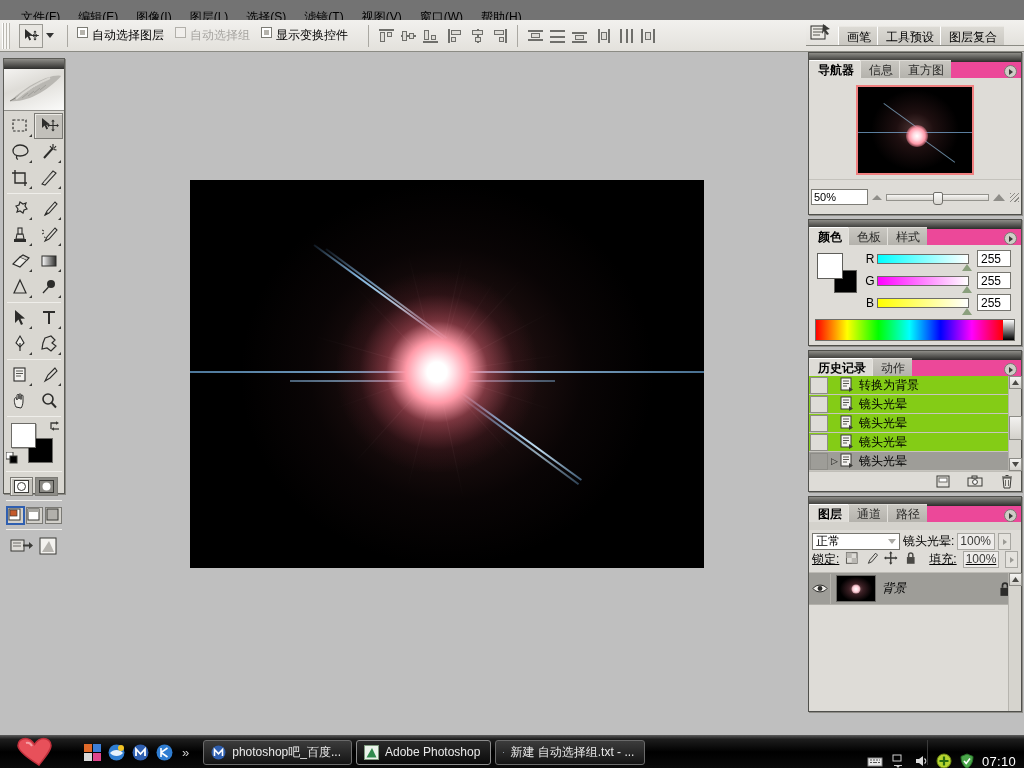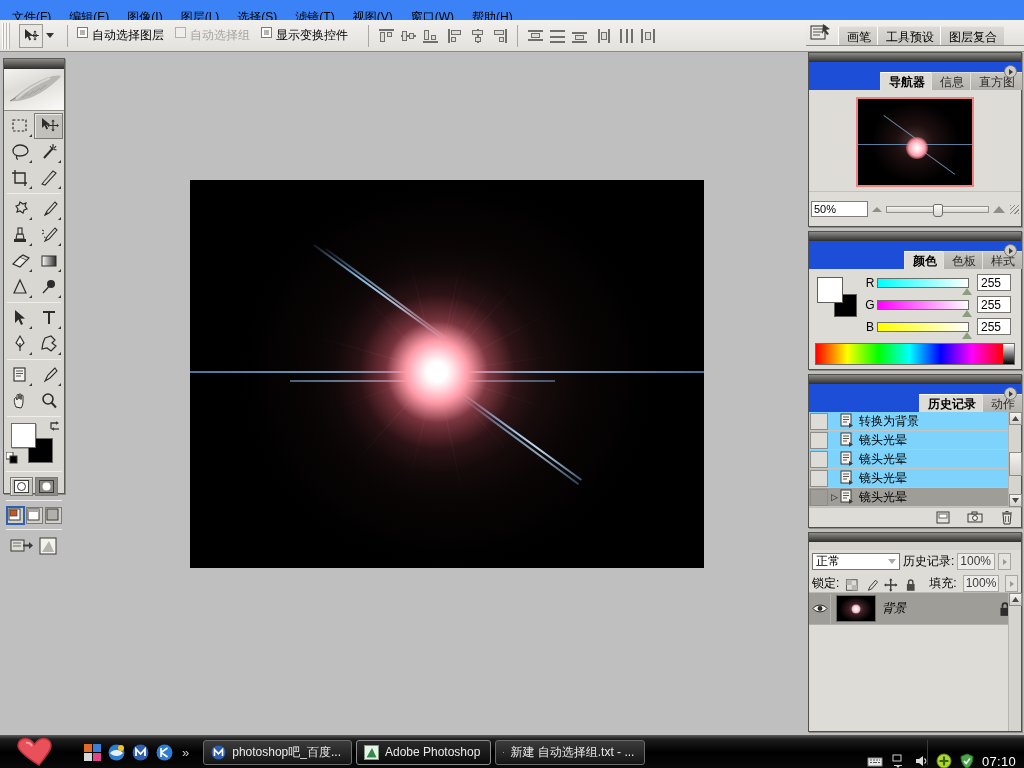--- a/index.html
+++ b/index.html
@@ -9,23 +9,23 @@
     font-family:"Liberation Sans","DejaVu Sans",sans-serif;
     font-size:12px; color:#000;
     background:#bfbfbf;
     position:relative;
     -webkit-font-smoothing:none;
   }
 
   
   #menubar {
     position:absolute; left:0; top:0; width:1024px; height:34px;
-    background:#3b82f6;
+    background:#737373;
     display:flex; align-items:center;
-    padding-left:3px;
+    padding-left:12px;
   }
   .menu-item {
     padding:2px 9px; font-size:12px; line-height:16px; white-space:nowrap;
     color:#000;
   }
 
   
   #optionsbar {
     position:absolute; left:0; top:20px; width:1024px; height:32px;
     background:linear-gradient(#f2f1ee,#e3e1dc);
@@ -163,21 +163,21 @@
 
   
   #rightcol { position:absolute; right:0; top:52px; width:218px; }
   .panel {
     margin:0 0 4px 2px; width:214px;
     background:#d4d2cc;
     border:1px solid #4f4f4b;
     box-shadow:1px 1px 0 #8e8d88;
   }
   .pan-grip { height:9px; background:linear-gradient(#8d8c87,#2d2d2b); }
-  .pan-tabs { height:28px; display:flex; align-items:flex-end; background:#1d4ed8; position:relative;justify-content:flex-end; }
+  .pan-tabs { height:16px; display:flex; align-items:flex-end; background:#ec4899; position:relative; }
   .ptab {
     height:18px; padding:2px 7px 0 8px; font-size:12px; line-height:15px;
     background:linear-gradient(#c9c7c1,#b4b2ac);
     border-left:1px solid #e4e2dd; border-top:1px solid #dedcd7;
     margin-right:-1px; white-space:nowrap; color:#2d2d2b;
   }
   .ptab.active {
     background:#dedcd7; color:#000; font-weight:bold;
     border-top:1px solid #fff;
   }
@@ -209,21 +209,21 @@
   .slider-row { display:flex; align-items:center; margin-bottom:5px;}
   .sl-label { width:14px; font-size:12px; text-align:center;}
   .sl-track { width:92px;height:10px; border:1px solid #6e6d68; position:relative;}
   .sl-track .tri { position:absolute; right:-4px; top:9px; width:0;height:0;border-left:5px solid transparent;border-right:5px solid transparent;border-bottom:7px solid #8a9f7d;}
   .sl-val { width:34px;height:17px; margin-left:8px; background:#fff;border:1px solid #76756f; font-size:12px; line-height:16px; padding-left:3px;}
   #spectrum { height:22px; margin-top:3px; border:1px solid #6e6d68; display:flex;}
   #spectrum .sp1 { flex:1; background:linear-gradient(to right,#ff0000,#ffff00,#00ff00,#00ffff,#0000ff,#ff00ff,#ff0000);}
   #spectrum .sp-bw { width:11px; background:linear-gradient(to bottom,#ffffff,#000000);}
 
   
-  #histbody { background:#7dd3fc; position:relative; }
+  #histbody { background:#84cc16; position:relative; }
   #histlist { }
   .hrow { height:19px; display:flex; align-items:center; border-bottom:1px solid #c7c5bf; padding-left:1px;}
   .hrow.sel { background:#9e9d98; }
   .hsnap { width:18px;height:17px;border:1px solid #8d8c87; background:#dedcd7; margin-right:2px;}
   .hrow.sel .hsnap { background:#9e9d98; }
   .harrow { width:9px; text-align:center; font-size:9px; color:#1a1a18; }
   .hdocico { width:16px;height:16px; margin-right:4px;}
   .hlabel { font-size:12px; white-space:nowrap;}
   #histscroll { position:absolute; right:0; top:0; width:13px; height:95px; background:#d6d4ce; border-left:1px solid #b6b4ae;}
   .sbtn { width:13px;height:13px; background:linear-gradient(#f4f3f1,#d3d1cb); border:1px solid #8d8c87; display:flex;align-items:center;justify-content:center;}
@@ -232,21 +232,21 @@
   .footico { width:16px;height:15px;}
 
   
   #lay-opt { height:21px; display:flex; align-items:center; background:#dedcd7; padding:2px 3px 0 3px; gap:3px;margin-top:8px;}
   #blendsel { width:88px;height:17px; background:#fff; border:1px solid #76756f; font-size:12px; line-height:15px; padding-left:3px; display:flex; align-items:center; justify-content:space-between;}
   #blendsel .ca { width:0;height:0;border-left:4px solid transparent;border-right:4px solid transparent;border-top:5px solid #a9a8a3; margin-right:3px;}
   .lab { font-size:12px; white-space:nowrap;}
   .numfield { width:38px;height:17px; background:#eeecea;border:1px solid #a8a7a2; font-size:12px; line-height:15px; padding-left:2px; color:#3b3b38;}
   .spinner { width:13px;height:17px;border:1px solid #a8a7a2; background:#e4e2dd; display:flex;align-items:center;justify-content:center;}
   .spinner i { width:0;height:0;border-top:3px solid transparent;border-bottom:3px solid transparent;border-left:4px solid #9b9a95;}
-  #lay-lock { height:22px; display:flex; align-items:flex-end; background:#dedcd7; padding:0 3px; gap:6px; border-bottom:1px solid #bdbbb5;}
+  #lay-lock { height:22px; display:flex; align-items:flex-start; background:#dedcd7; padding:0 3px; gap:6px; border-bottom:1px solid #bdbbb5;text-decoration:underline;}
   .lockico { width:14px;height:14px;}
   #layerlist { background:#dedcd7; position:relative; height:138px;}
   .lrow { height:32px; display:flex; align-items:center; background:#9e9d98; border-bottom:1px solid #b2b0aa;}
   .leye { width:22px;height:30px; display:flex;align-items:center;justify-content:center; border-right:1px solid #b6b4ae;}
   .lthumb { width:40px;height:27px; background:#000; margin:0 6px 0 5px; position:relative; overflow:hidden; border:1px solid #6a6965;}
   .lname { font-style:italic; font-size:12px; flex:1;}
   .llock { width:16px;height:16px; margin-right:8px;}
   #laylistscroll { position:absolute; right:0;top:0;width:13px;height:100%; background:#d6d4ce; border-left:1px solid #b6b4ae;}
 
   
@@ -881,27 +881,35 @@
           <path d="M4 4 L12 4 L11 14 L5 14 Z" fill="#e6e4df" stroke="#3a3a37"></path>
           <path d="M3 3 h10 M6.5 1.5 h3" stroke="#3a3a37" stroke-width="1.2"></path>
           <path d="M6.5 6 v6 M9.5 6 v6" stroke="#6c6b66"></path>
         </svg>
       </div>
     </div>
   </div>
 
   <div class="panel">
     <div class="pan-grip"></div>
+    <div class="pan-tabs">
+      <div class="ptab active">图层</div>
+      <div class="ptab">通道</div>
+      <div class="ptab">路径</div>
+      <div class="pan-menu">
+          <i></i>
+        </div>
+    </div>
     <div>
       <div id="lay-opt">
         <div id="blendsel">
           <span>正常</span>
           <span class="ca"></span>
         </div>
-        <div class="lab">历史记录:</div>
+        <div class="lab">镜头光晕:</div>
         <div class="numfield">100%</div>
         <div class="spinner">
             <i></i>
           </div>
       </div>
       <div id="lay-lock">
         <div class="lab">锁定:</div>
         <svg class="lockico" viewBox="0 0 14 14">
           <rect x="1.5" y="1.5" width="11" height="11" fill="none" stroke="#55544f"></rect>
           <rect x="1.5" y="1.5" width="5.5" height="5.5" fill="#b9b7b2"></rect>

